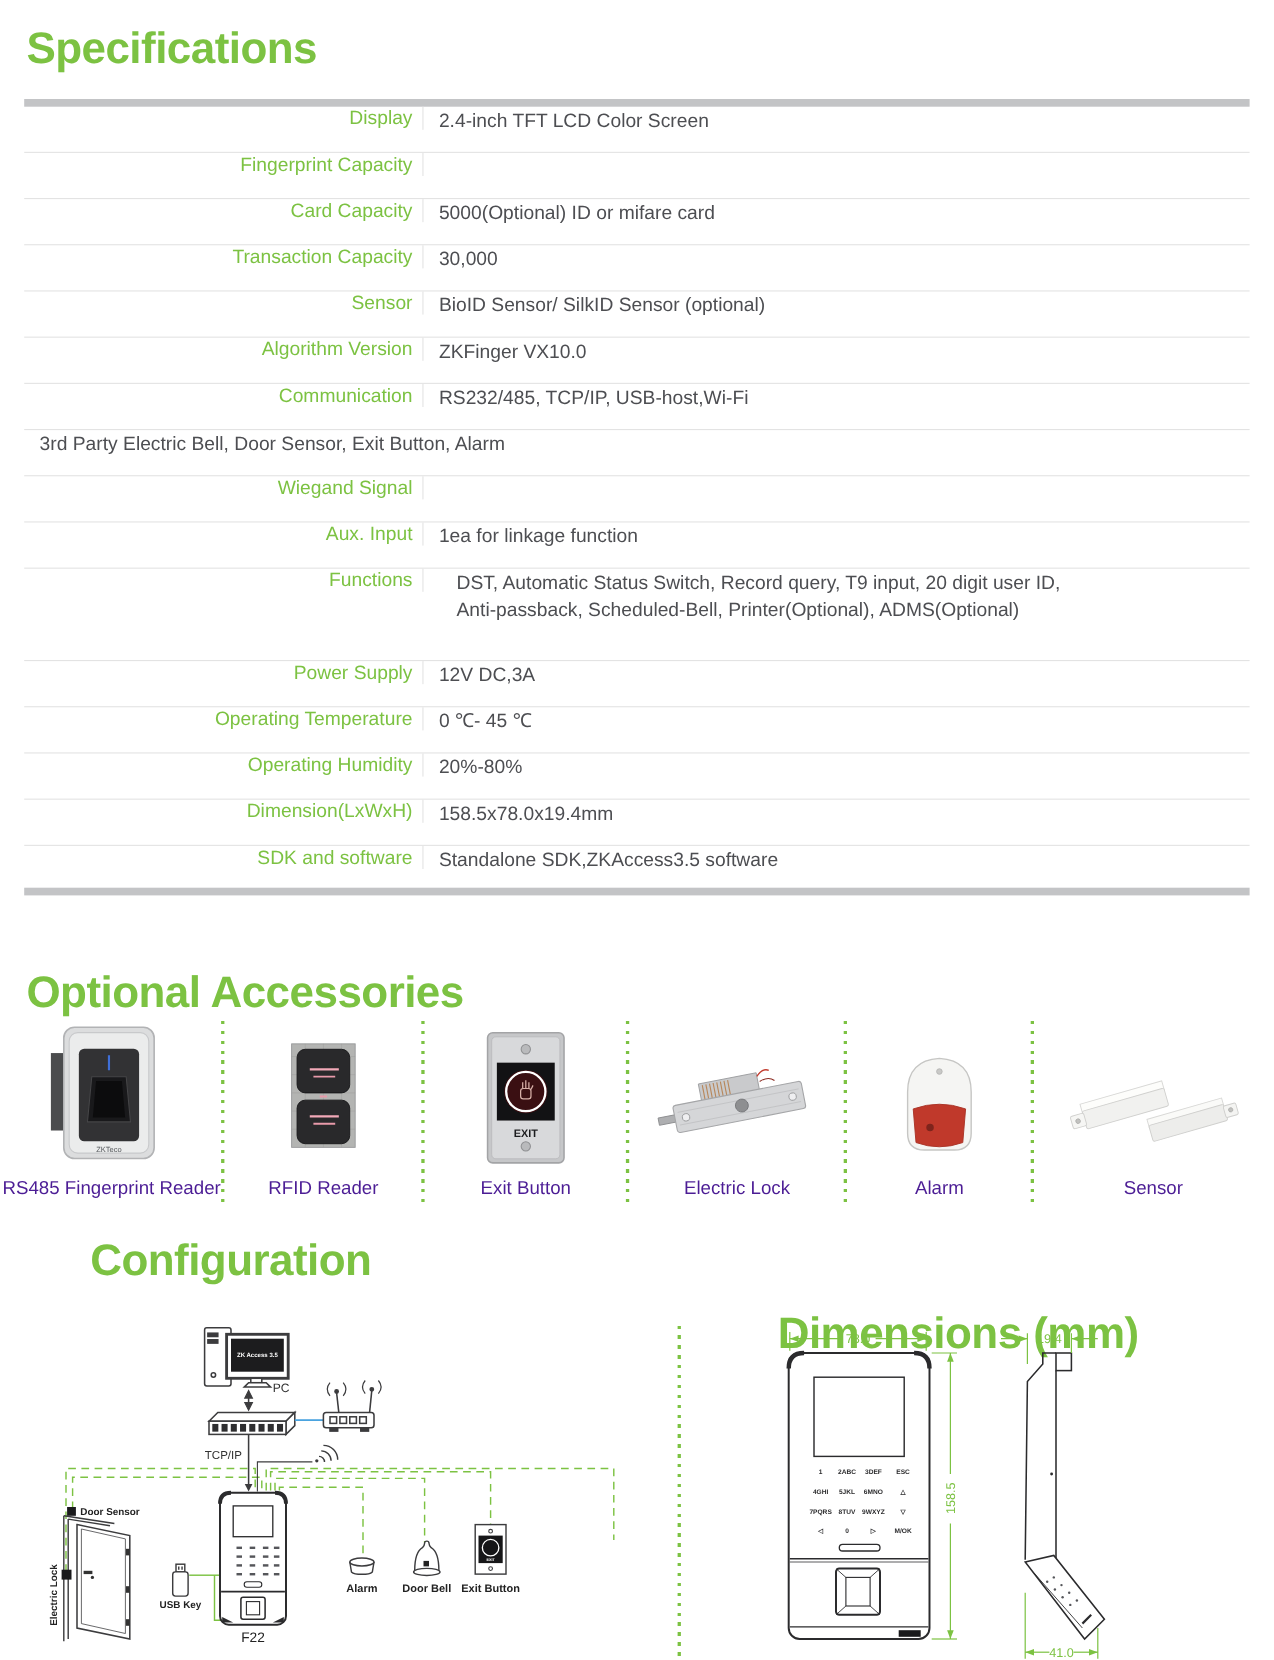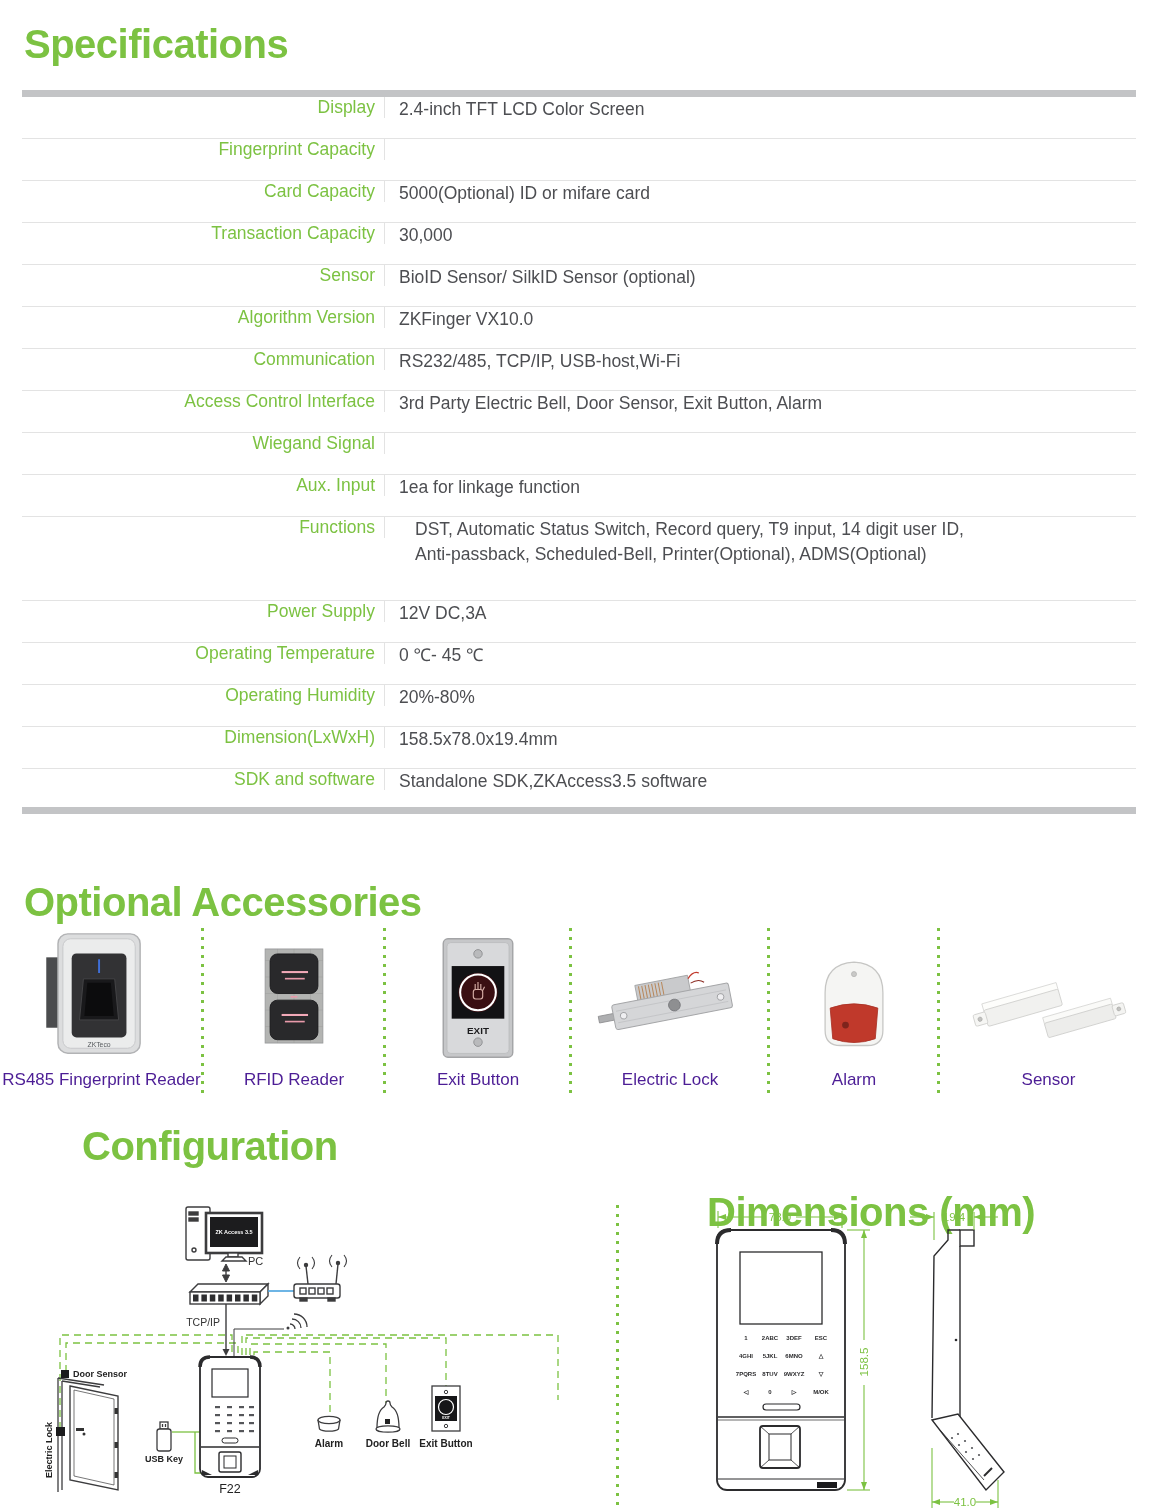--- a/index.html
+++ b/index.html
@@ -66,33 +66,32 @@
     </div>
   <div class="spec-row">
       <div class="spec-label">Algorithm Version</div>
       <div class="spec-value">ZKFinger VX10.0</div>
     </div>
   <div class="spec-row">
       <div class="spec-label">Communication</div>
       <div class="spec-value">RS232/485, TCP/IP, USB-host,Wi-Fi</div>
     </div>
   <div class="spec-row">
-      <div class="spec-label">Access Control Interface</div>
       <div class="spec-value">3rd Party Electric Bell, Door Sensor, Exit Button, Alarm</div>
     </div>
   <div class="spec-row">
       <div class="spec-label">Wiegand Signal</div>
     </div>
   <div class="spec-row">
       <div class="spec-label">Aux. Input</div>
       <div class="spec-value">1ea for linkage function</div>
     </div>
   <div class="spec-row tall">
       <div class="spec-label">Functions</div>
-      <div class="spec-value">DST, Automatic Status Switch, Record query, T9 input, 14 digit user ID,
+      <div class="spec-value">DST, Automatic Status Switch, Record query, T9 input, 20 digit user ID,
 Anti-passback, Scheduled-Bell, Printer(Optional), ADMS(Optional)</div>
     </div>
   <div class="spec-row">
       <div class="spec-label">Power Supply</div>
       <div class="spec-value">12V DC,3A</div>
     </div>
   <div class="spec-row">
       <div class="spec-label">Operating Temperature</div>
       <div class="spec-value">0 ℃- 45 ℃</div>
     </div>

